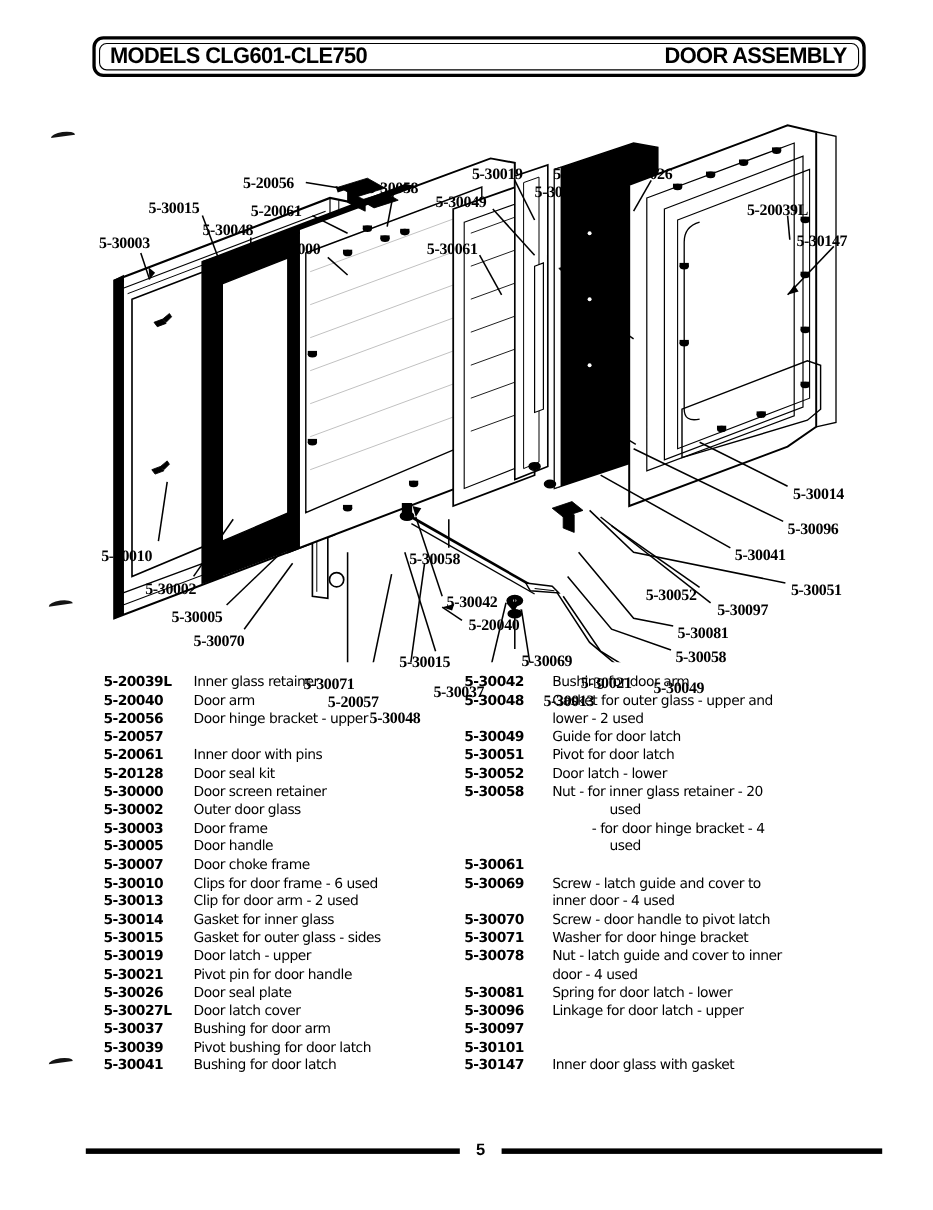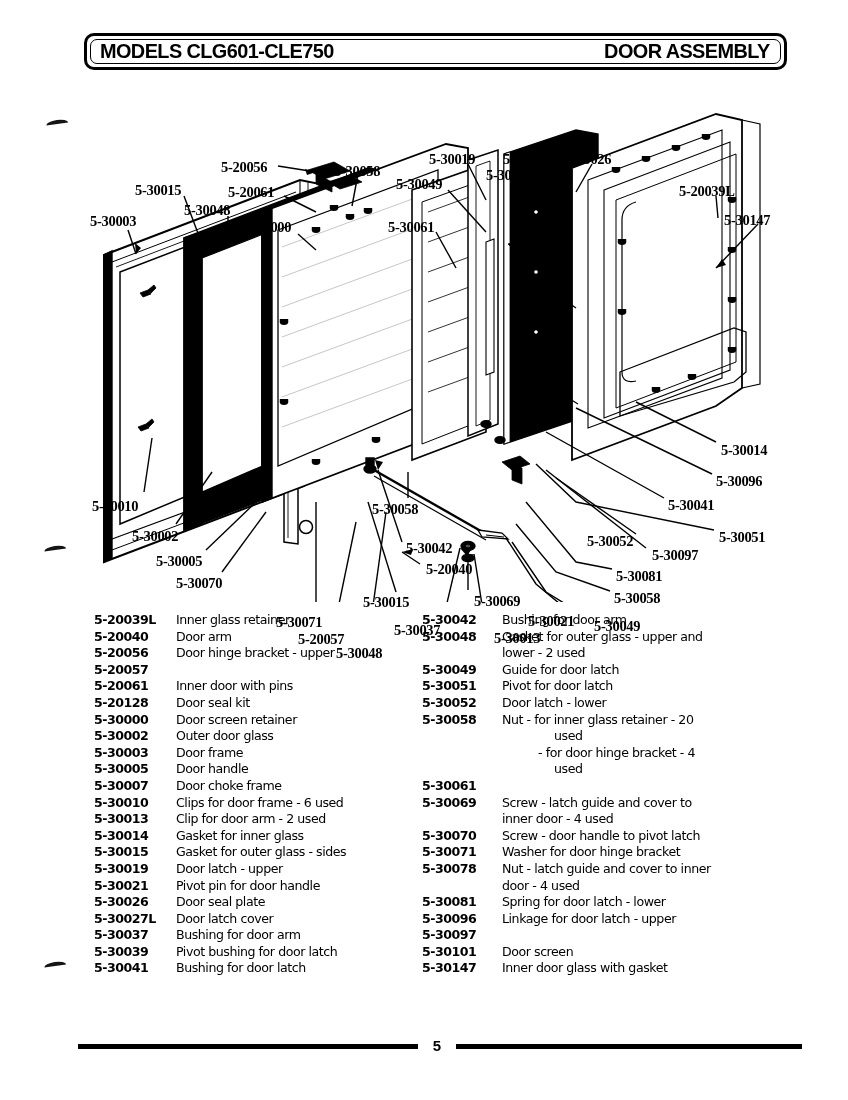--- a/index.html
+++ b/index.html
@@ -579,21 +579,20 @@
         </div>
         <div class="part-row">
           <div class="pnum">5-30096</div>
           <div class="pdesc"><span>Linkage for door latch - upper</span></div>
         </div>
         <div class="part-row">
           <div class="pnum">5-30097</div>
         </div>
         <div class="part-row">
           <div class="pnum">5-30101</div>
-          <div class="pdesc"><span>Door screen</span></div>
         </div>
         <div class="part-row">
           <div class="pnum">5-30147</div>
           <div class="pdesc"><span>Inner door glass with gasket</span></div>
         </div>
       </div>
   </div>
 
   <div id="footer">
     <div class="foot-rule" id="foot-rule-left"></div>

